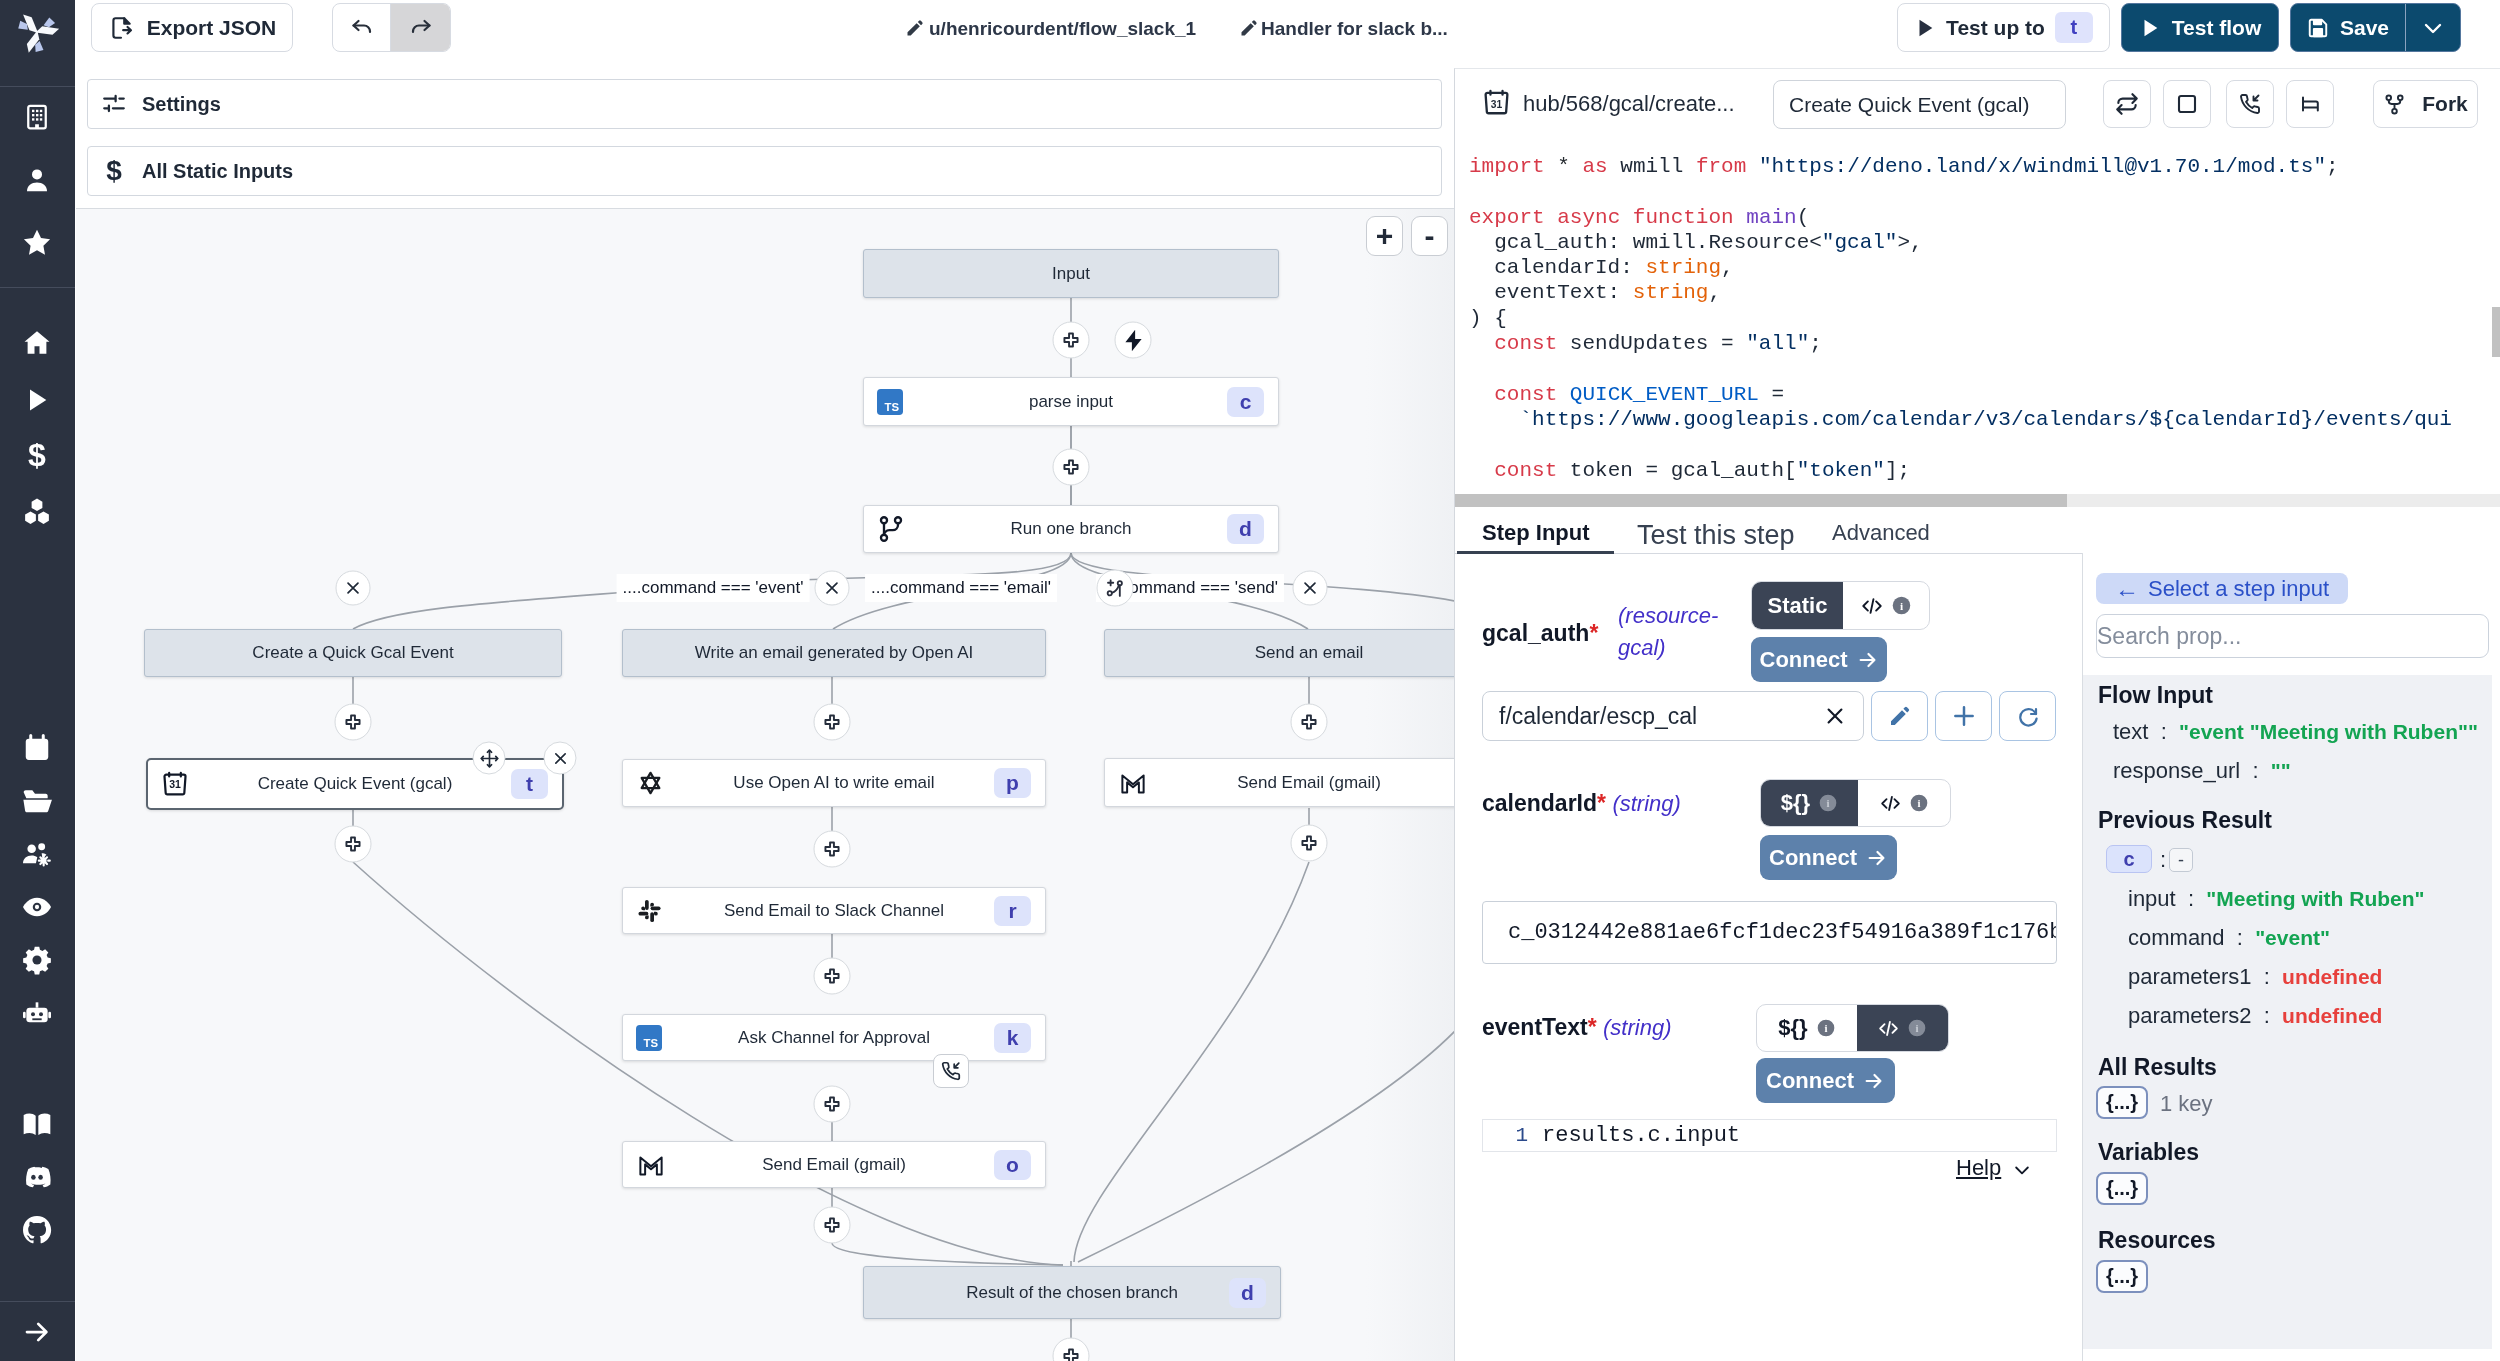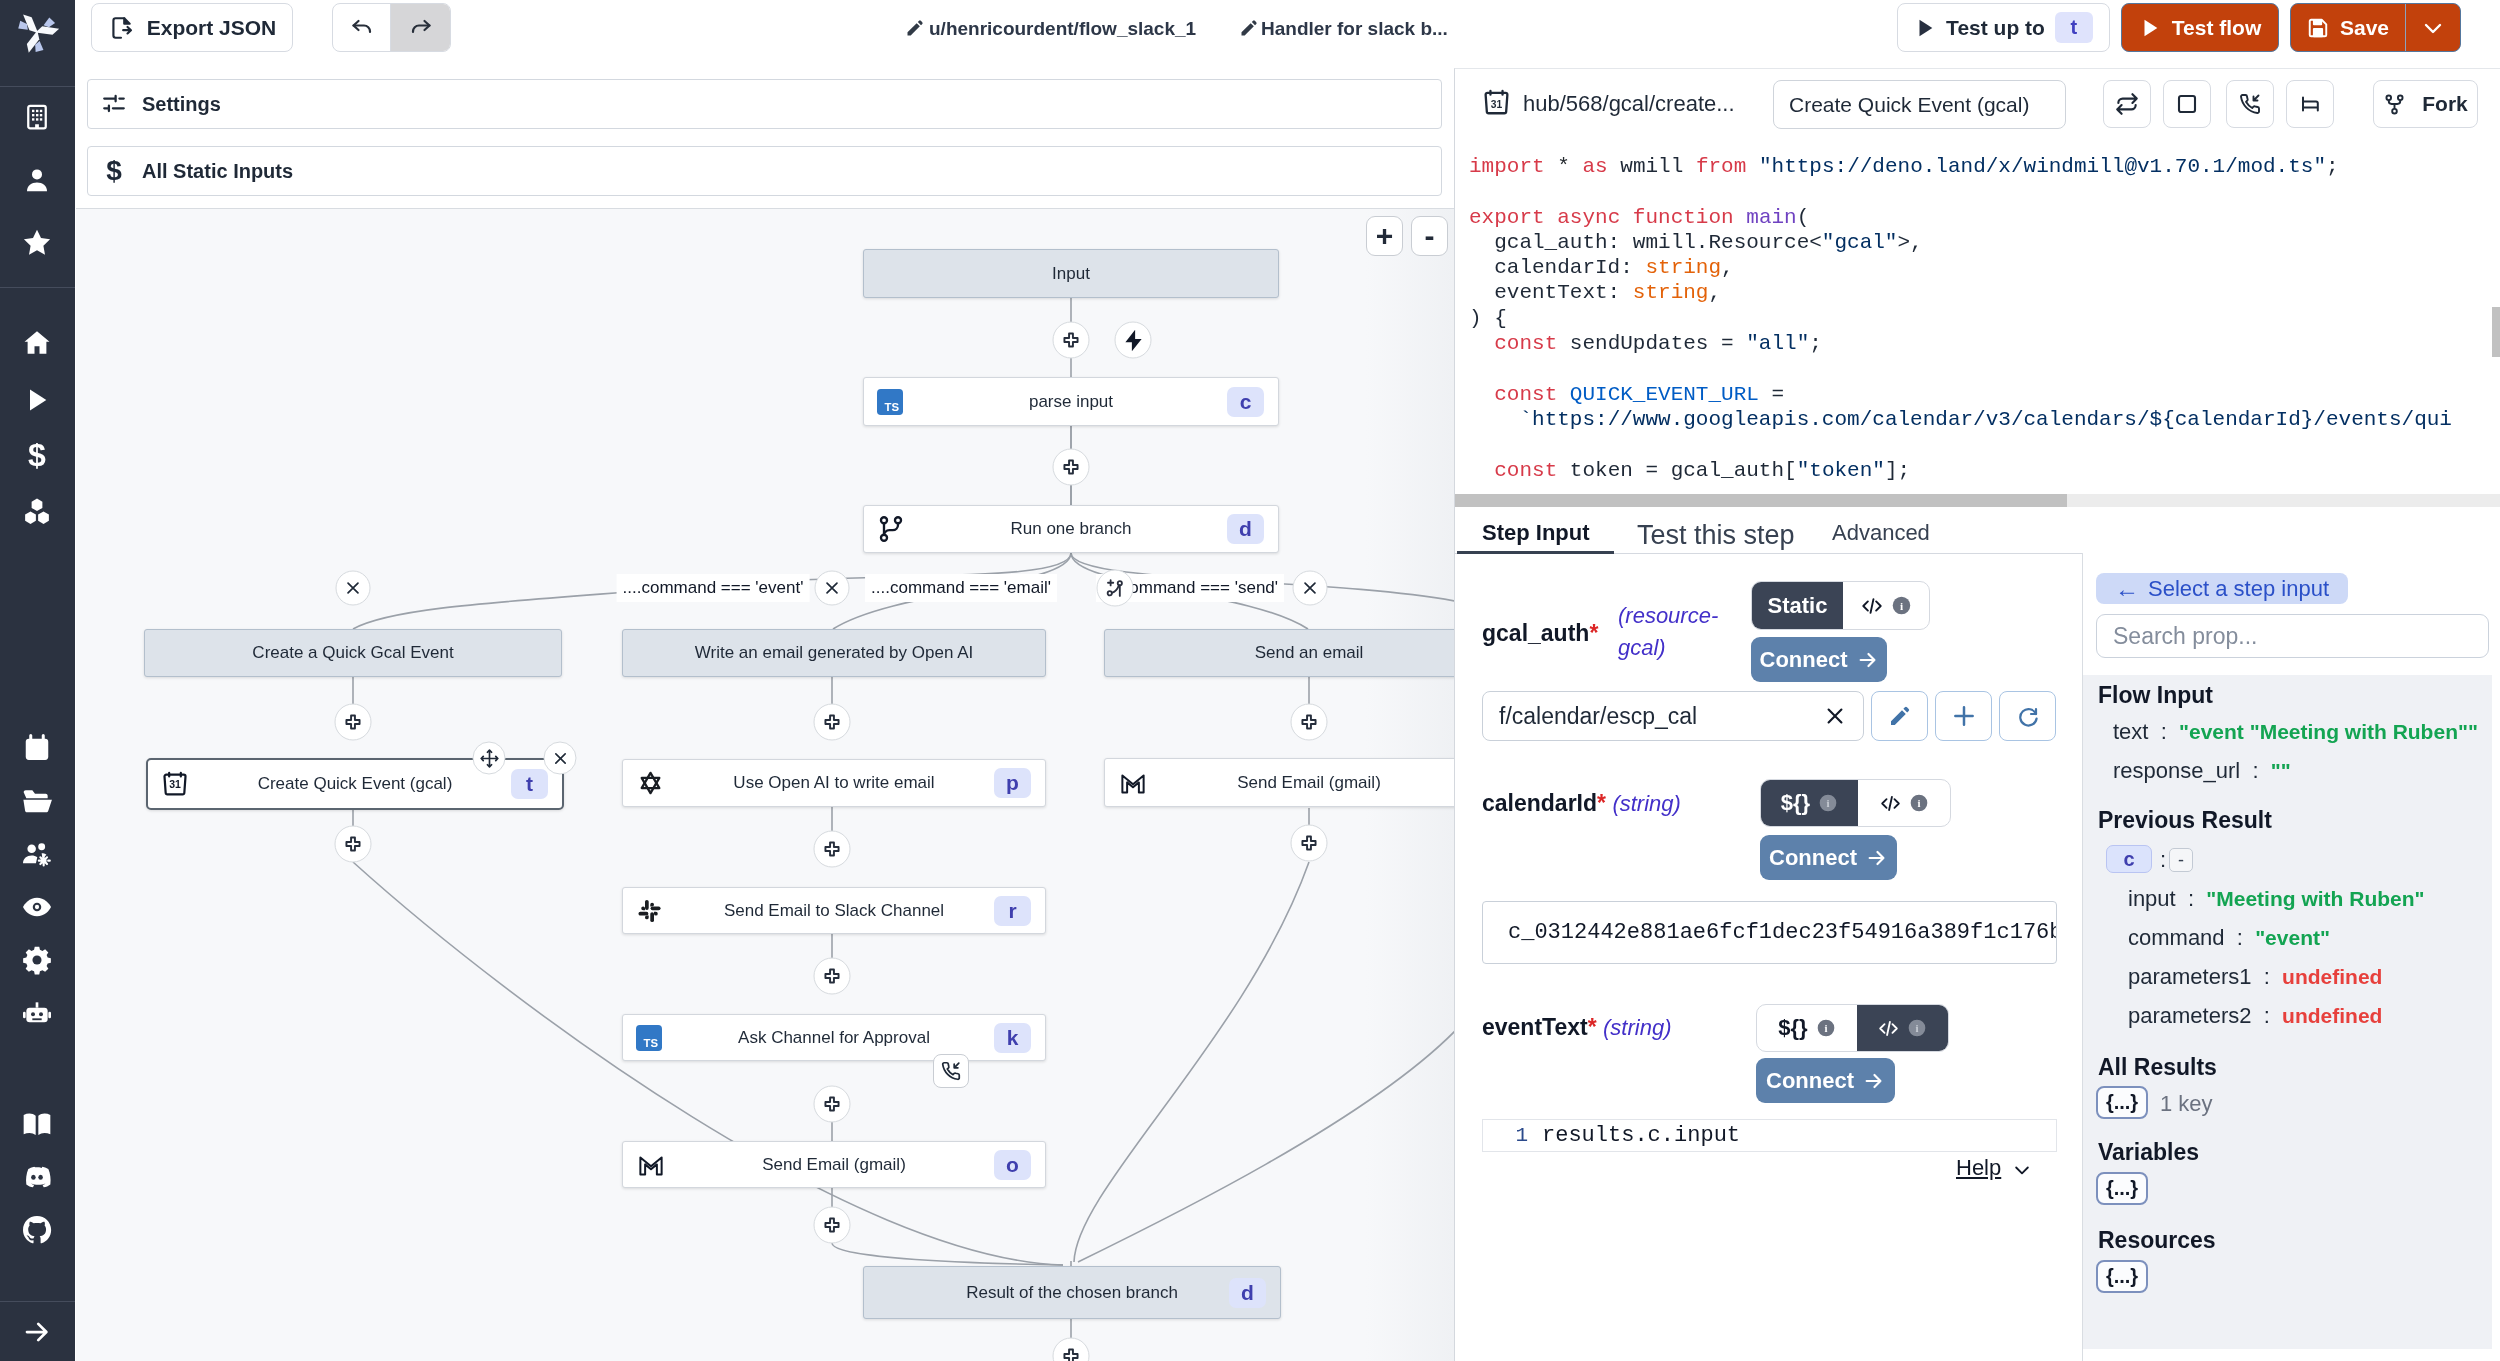--- a/index.html
+++ b/index.html
@@ -7,21 +7,21 @@
     font-family:"Liberation Sans", sans-serif; color:#1f2937; }
   .abs { position:absolute; }
   svg { display:block; }
   
   #sidebar { position:absolute; left:0; top:0; width:75px; height:1361px; background:#2b3240; }
   #sidebar .div { position:absolute; left:0; width:75px; height:1px; background:#454c5c; }
   .sic { position:absolute; left:37px; transform:translate(-50%,-50%); }
   
   .btn { position:absolute; display:flex; align-items:center; justify-content:center;
          border:1px solid #d7dbe2; border-radius:8px; background:#fff; font-weight:bold; }
-  .bluebtn { background:#c2410c; border:1px solid #54779e; color:#fff; }
+  .bluebtn { background:#0c4a6e; border:1px solid #54779e; color:#fff; }
   
   .fbar { position:absolute; left:87px; width:1355px; height:50px; background:#fff;
           border:1px solid #d3d8df; border-radius:4px; display:flex; align-items:center;
           font-weight:bold; font-size:20px; color:#1f2937; }
   #canvas { position:absolute; left:76px; top:208px; width:1378px; height:1153px;
             background:linear-gradient(90deg,#f7f8fa 0 1290px,#eff1f4 1377px); border-top:1px solid #d8dce1; overflow:hidden; }
   .node { position:absolute; display:flex; align-items:center; justify-content:center;
           font-size:17px; color:#1f2937; background:#fff; border:1px solid #d3d7dd;
           border-radius:3px; box-shadow:0 1px 3px rgba(0,0,0,.12); }
   .gnode { background:#dde3ea; border:1px solid #b3bfcc; }
@@ -648,21 +648,21 @@
   <svg class="abs" style="left:2012px; top:1160px;" width="20" height="20" viewBox="0 0 24 24" fill="none" stroke="#111827" stroke-width="2.2" stroke-linecap="round" stroke-linejoin="round">
       <path d="M5 9 l7 7 7-7"></path>
     </svg>
 
   <div class="abs" style="left:2082px; top:553px; width:1px; height:808px; background:#d9dde2;"></div>
 
   <div class="abs" style="left:2096px; top:573px; width:252px; height:31px; background:#cdd9f7; border-radius:8px; display:flex; align-items:center; justify-content:center; gap:9px; color:#2b50c8; font-size:22px;">
     <span style="font-size:24px;">←</span>
       <span>Select a step input</span>
   </div>
-  <div class="abs" style="left:2096px; top:614px; width:393px; height:44px; border:1px solid #cbd2dc; border-radius:9px; display:flex; align-items:center; padding-left:16px; color:#848d9c; font-size:23px;">Search prop...</div>
+  <div class="abs" style="left:2096px; top:614px; width:393px; height:44px; border:1px solid #cbd2dc; border-radius:9px; display:flex; align-items:center; padding-left:0; color:#848d9c; font-size:23px;">Search prop...</div>
   <div class="abs" style="left:2083px; top:675px; width:409px; height:674px; background:#eff1f5;"></div>
   <div class="shead" style="left:2098px; top:682px;">Flow Input</div>
   <div class="abs pkey" style="left:2113px; top:719px;">text&nbsp; :&nbsp; <span class="greenv">"event "Meeting with Ruben""</span></div>
   <div class="abs pkey" style="left:2113px; top:758px;">response_url&nbsp; :&nbsp; <span class="greenv">""</span></div>
   <div class="shead" style="left:2098px; top:807px;">Previous Result</div>
   <div class="abs" style="left:2106px; top:845px; width:46px; height:28px; background:#dbe3fc; border:1px solid #b9c4f2; border-radius:7px; display:flex; align-items:center; justify-content:center; color:#3f3fae; font-weight:bold; font-size:20px;">c</div>
   <div class="abs pkey" style="left:2160px; top:847px;">:</div>
   <div class="abs" style="left:2169px; top:848px; width:24px; height:24px; border:1px solid #c3cad4; border-radius:5px; display:flex; align-items:center; justify-content:center; color:#374151; font-size:18px; background:#f5f6f8;">-</div>
   <div class="abs pkey" style="left:2128px; top:886px;">input&nbsp; :&nbsp; <span class="greenv">"Meeting with Ruben"</span></div>
   <div class="abs pkey" style="left:2128px; top:925px;">command&nbsp; :&nbsp; <span class="greenv">"event"</span></div>

